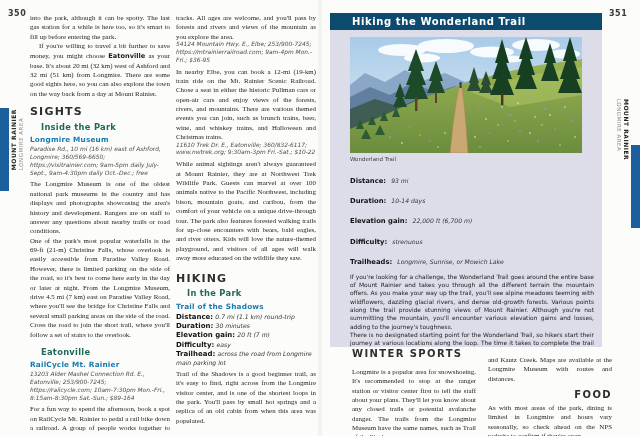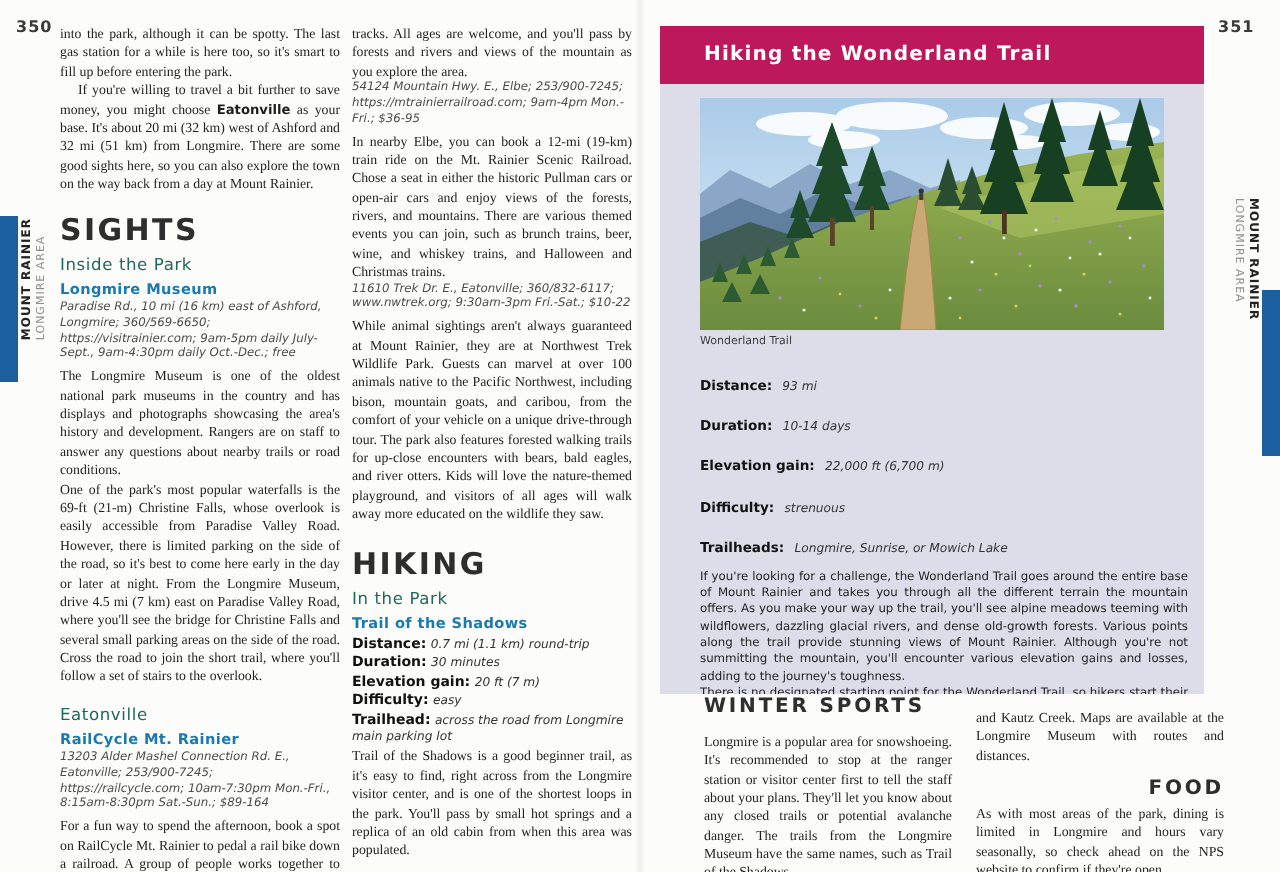--- a/index.html
+++ b/index.html
@@ -12,35 +12,35 @@
   .tabbar{position:absolute;width:9px;height:83px;background:#1c5f9f;}
   .tabtext{position:absolute;display:flex;gap:1px;}
   .vtext{writing-mode:vertical-rl;display:inline-block;}
   .flip{transform:rotate(180deg);}
   .chapter{font:bold 6px "DejaVu Sans",sans-serif;color:#222;letter-spacing:.5px;}
   .section{font:5.5px "DejaVu Sans",sans-serif;color:#8f8f8f;letter-spacing:.5px;}
   
   .col{position:absolute;top:13px;width:140px;font-size:6.9px;line-height:1.36;text-align:justify;}
   .p{margin:0;}
   .ind{text-indent:9px;}
-  .h1{font-family:"DejaVu Sans",sans-serif;font-weight:bold;font-size:15px;letter-spacing:1.2px;
+  .h1{font-family:"DejaVu Sans",sans-serif;font-weight:bold;font-size:11px;letter-spacing:1.2px;
       color:#2e2e2e;margin:7px 0 2px;text-align:left;}
-  .h2{font-family:"DejaVu Sans",sans-serif;font-weight:normal;font-size:8.3px;letter-spacing:.3px;
-      color:#20695a;margin:0 0 2px;text-align:left;}
+  .h2{font-family:"DejaVu Sans",sans-serif;font-weight:bold;font-size:8.3px;letter-spacing:.3px;
+      color:#20695a;margin:0 11px 2px;text-align:left;}
   .h3{font-family:"DejaVu Sans",sans-serif;font-weight:bold;font-size:7.3px;letter-spacing:.2px;
       color:#1a7ab0;margin:5px 0 1px;text-align:left;}
   .details{font-family:"DejaVu Sans",sans-serif;font-style:italic;font-size:5.9px;color:#4c4c4c;
            line-height:1.32;text-align:left;margin:0 0 2px;}
   .stat{font-family:"DejaVu Sans",sans-serif;text-align:left;line-height:1.2;margin:0 0 1px;}
   .stat .lbl{font-weight:bold;font-size:7px;color:#111;}
   .stat .val{font-style:italic;font-size:6.1px;color:#333;}
   .boldword{font-weight:bold;font-family:"DejaVu Sans",sans-serif;font-size:6.6px;}
   
   .feature{position:absolute;left:330px;top:13px;width:272px;height:334px;background:#dcdde9;overflow:hidden;}
-  .feature-bar{height:29px;background:#be185d;display:flex;align-items:center;padding-left:22px;}
+  .feature-bar{height:17px;background:#0c4a6e;display:flex;align-items:center;padding-left:22px;}
   .feature-title{color:#fff;font:bold 10px "DejaVu Sans",sans-serif;letter-spacing:.6px;}
   .feature-inner{padding:7px 8px 0 20px;}
   .photo{width:232px;height:116px;display:block;}
   .caption{font:5.5px "DejaVu Sans",sans-serif;color:#3d3d3d;margin:3px 0 6px;}
   .boxstats .stat .lbl{font-size:6.8px;}
   .boxbody{font-family:"DejaVu Sans",sans-serif;font-size:5.9px;line-height:1.4;text-align:justify;
            color:#222;margin:4px 0 0;}
   .boxbody.first{margin-top:5px;}
   .boxbody.noind{margin-top:0;}
   

